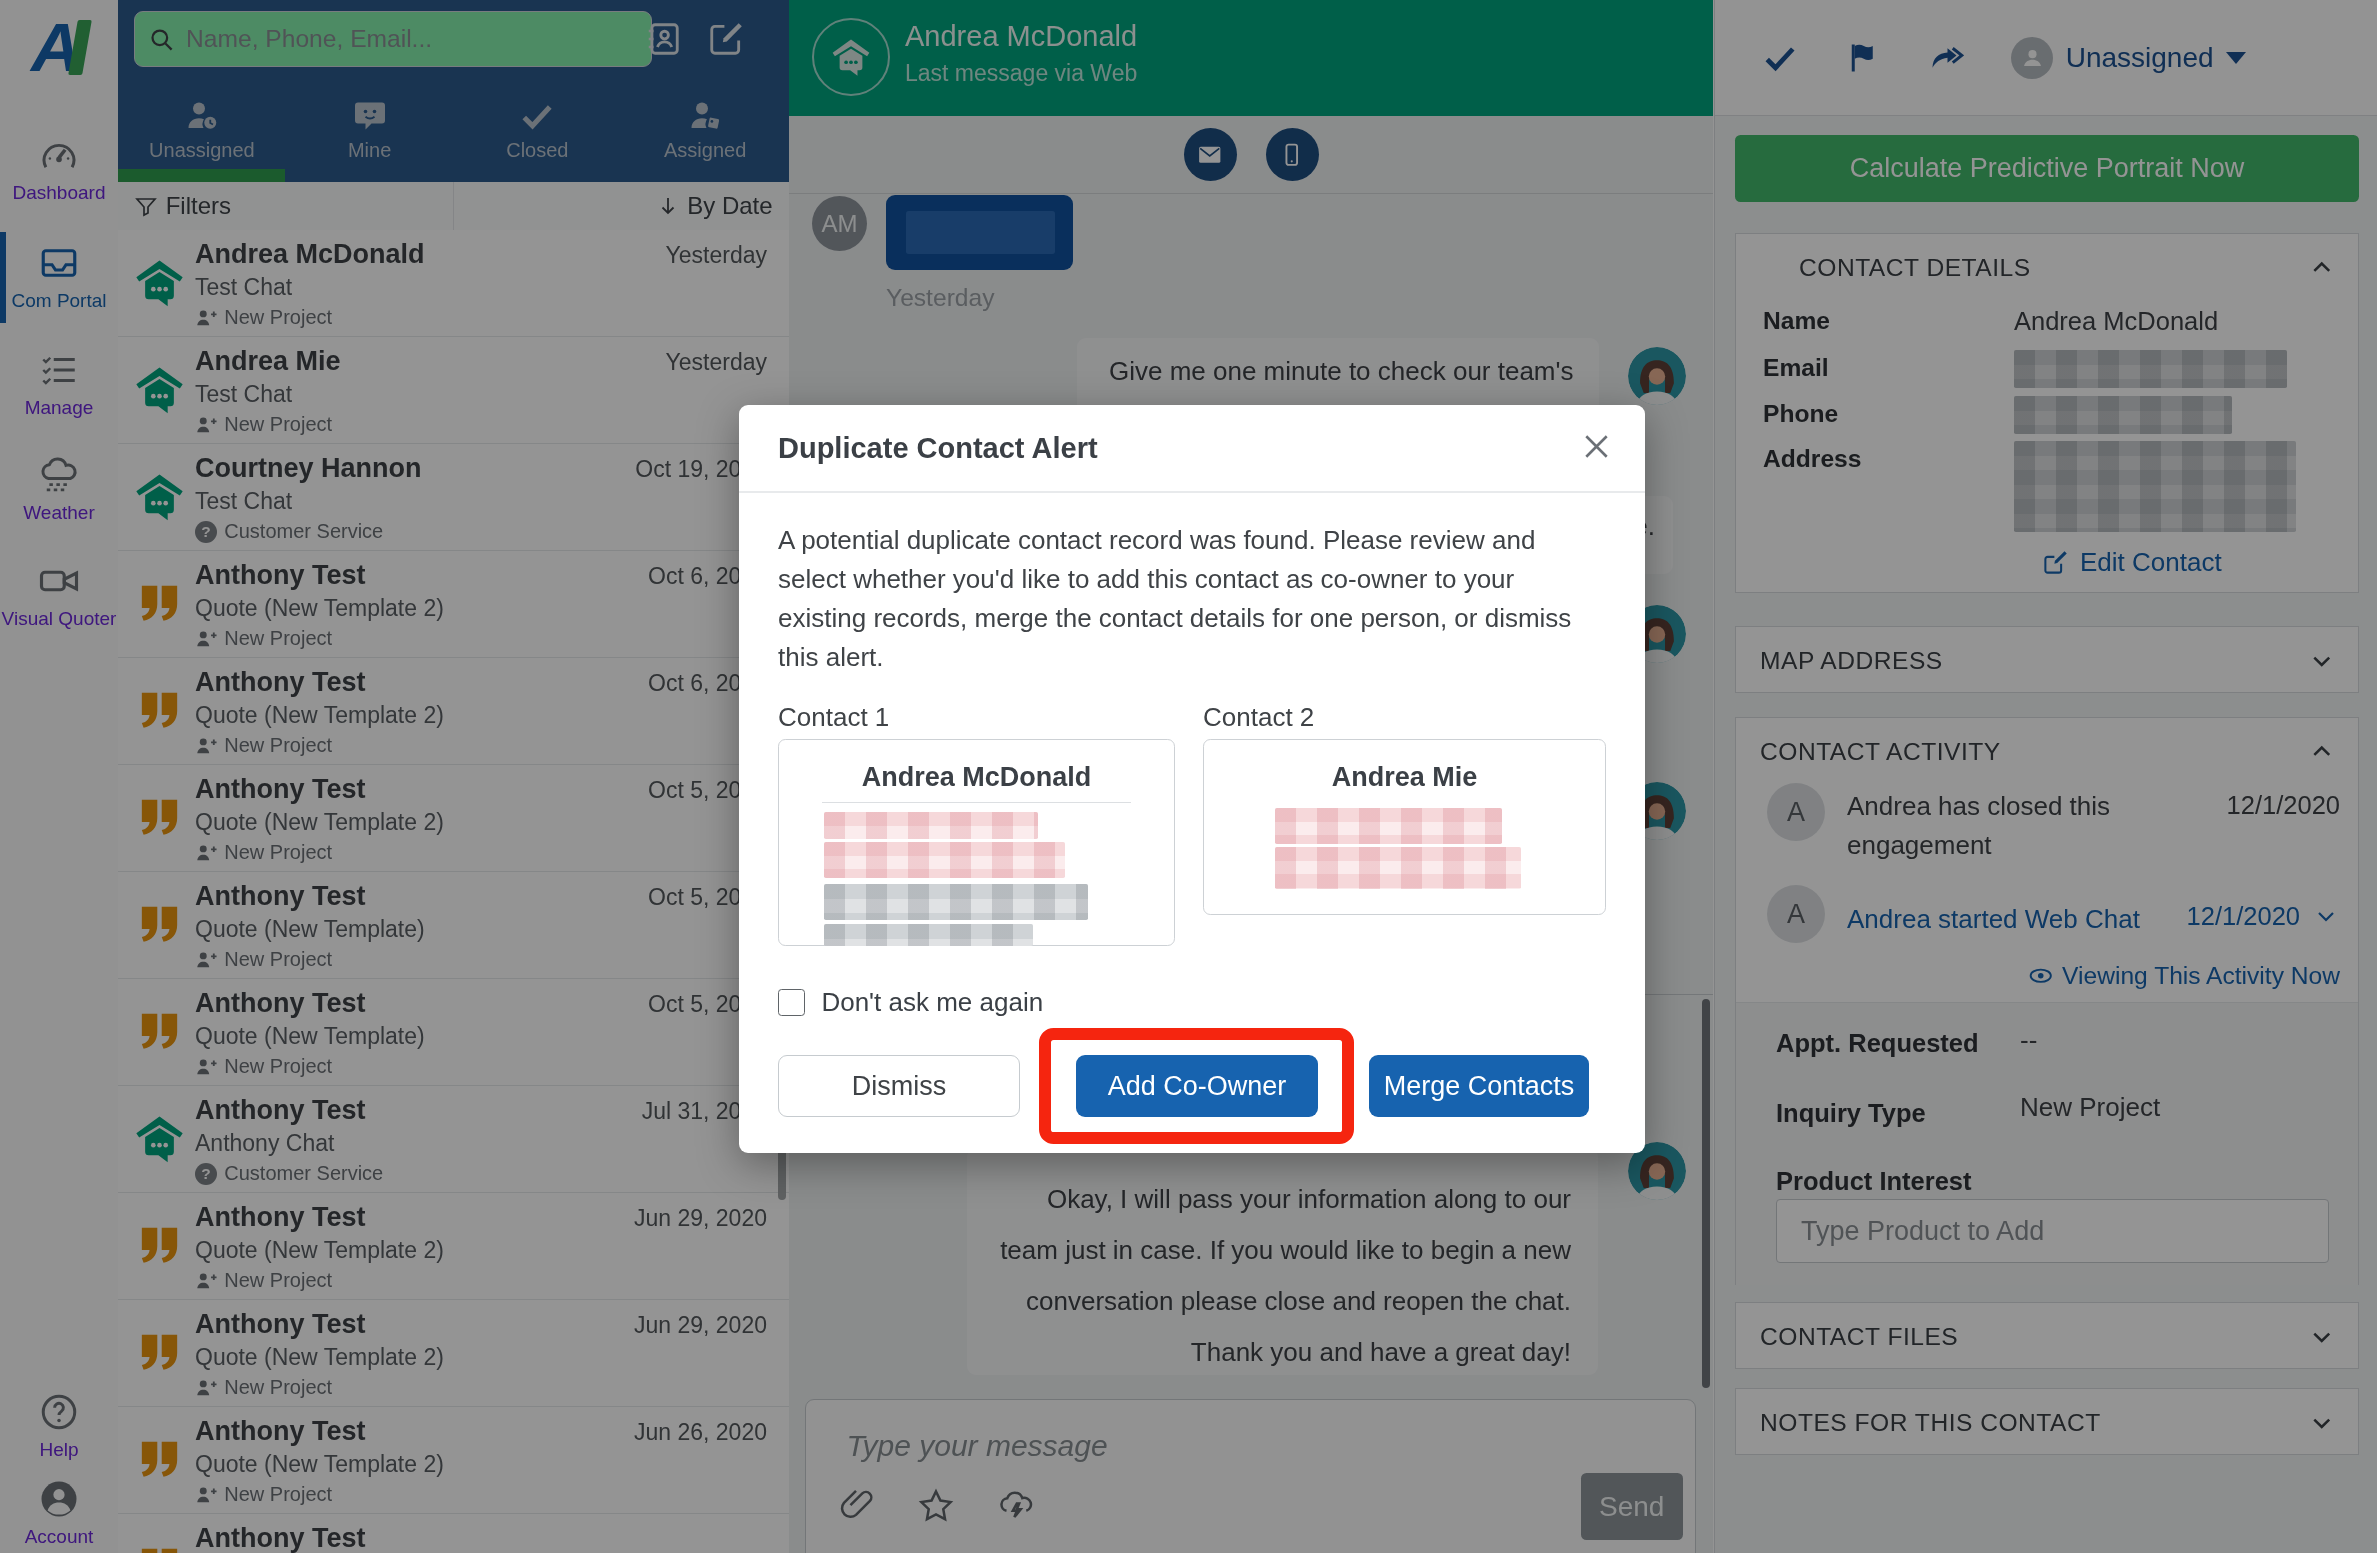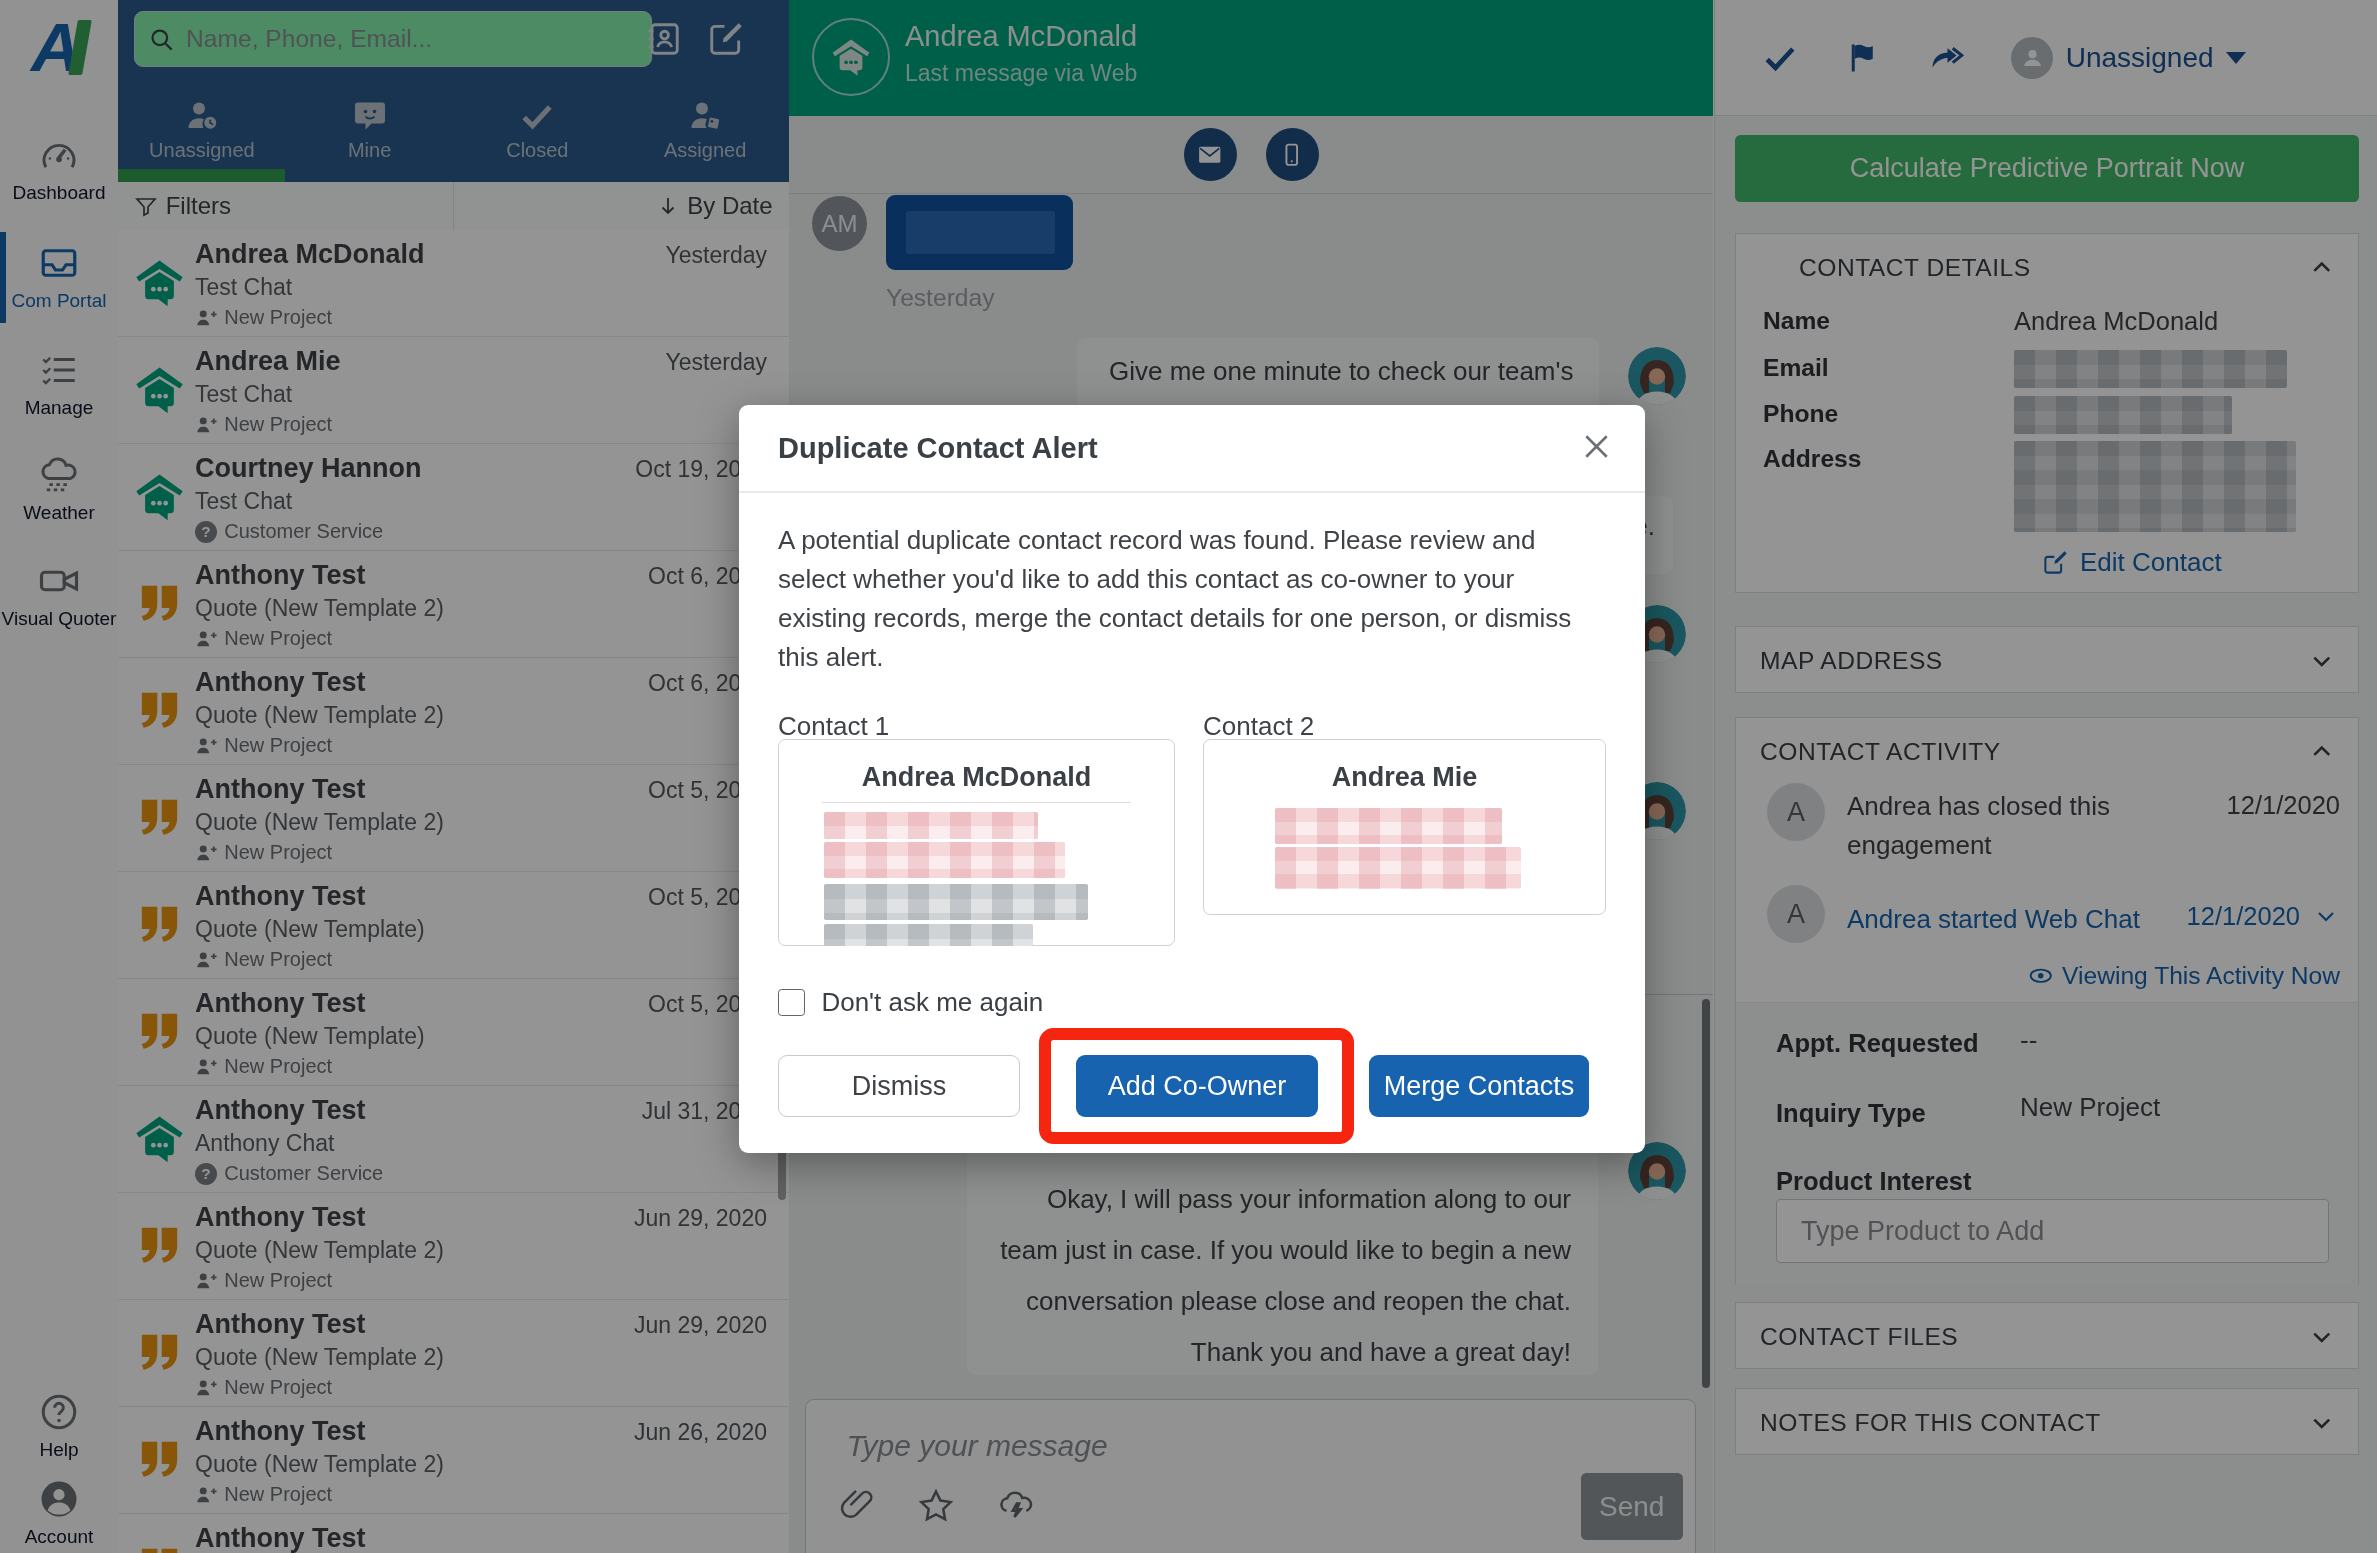--- a/index.html
+++ b/index.html
@@ -6,21 +6,21 @@
     font-family:"Liberation Sans","DejaVu Sans",sans-serif;background:#fff;}
   .screen{position:absolute;inset:0;width:2377px;height:1553px;overflow:hidden;}
 
   
   .sidebar{position:absolute;left:0;top:0;width:118px;height:1553px;background:#fbfcfc;border-right:0.9px solid #e2e4e6;}
   .logo{position:absolute;left:0;top:12.7px;width:118px;display:flex;justify-content:center;align-items:center;}
   .logo-a{color:#1763af;font-size:69px;font-weight:bold;font-style:italic;line-height:1;}
   .logo-bar{width:13.6px;height:55px;background:#3aa457;transform:skewX(-10deg);margin-left:-7.3px;border-radius:1.8px;}
   .side-item{position:absolute;left:0;width:118px;height:102px;display:flex;flex-direction:column;align-items:center;justify-content:center;gap:5.5px;color:#6b7076;}
   .side-item svg{width:42px;height:42px;}
-  .side-item .side-label{font-size:19px;color:#0f172a;}
+  .side-item .side-label{font-size:19px;color:#6d28d9;}
   .side-item.active{color:#1763af;}
   .side-item.active .side-label{color:#1763af;}
   .side-item.active::before{content:"";position:absolute;left:0;top:5.5px;bottom:5.5px;width:6.4px;background:#1763af;}
 
   
   .contacts{position:absolute;left:118px;top:0;width:671px;height:1553px;background:#fff;}
   .contacts-header{position:absolute;left:0;top:0;width:671px;height:182px;background:#2b5a8c;}
   .search-box{position:absolute;left:16.4px;top:11px;width:518px;height:56px;background:#86efac;border:1.8px solid #cfd6dd;border-radius:9px;display:flex;align-items:center;padding:0 12.7px;box-sizing:border-box;gap:9px;}
   .search-box svg{width:27px;height:27px;flex:none;}
   .search-box input{border:none;outline:none;font-size:24.6px;color:#3f4347;width:100%;font-family:inherit;background:transparent;}
@@ -116,21 +116,21 @@
   
   .dim{position:absolute;inset:0;background:rgba(0,0,0,.42);z-index:50;}
 
   
   .modal{position:absolute;left:739px;top:405px;width:906px;height:748px;background:#fff;border-radius:9px;z-index:60;box-shadow:0 11px 40px rgba(0,0,0,.35);}
   .modal-title{position:absolute;left:39px;top:27px;font-size:29px;font-weight:bold;color:#3b4046;}
   .modal-close{position:absolute;right:31px;top:24px;width:35px;height:35px;color:#6b7076;}
   .modal-close svg{width:35px;height:35px;}
   .modal-divider{position:absolute;left:0;top:86px;width:906px;height:1.8px;background:#e8eaec;}
   .modal-body{position:absolute;left:39px;top:116px;width:829px;font-size:26px;color:#3f4347;line-height:39px;}
-  .c-label{position:absolute;top:306px;font-size:26px;color:#3f4347;}
+  .c-label{position:absolute;top:297px;font-size:26px;color:#3f4347;}
   .c-card{position:absolute;top:334px;background:#fff;border:0.9px solid #cdd1d5;border-radius:7.3px;box-sizing:border-box;}
   .c-name{text-align:center;font-size:27px;font-weight:bold;color:#3b4046;margin-top:22px;}
   .c-hr{height:0.9px;background:#dcdfe2;margin:9px auto 0;}
   .redact-pink{background-color:#f6d8da;border-radius:1.8px;background-image:
       linear-gradient(90deg, rgba(214,120,130,.26) 50%, transparent 50%),
       linear-gradient(0deg, rgba(255,255,255,.5) 50%, transparent 50%);
     background-size:42px 42px,27px 27px;}
   .rblock{margin-left:45px;}
   .cb-row{position:absolute;left:39px;top:582px;display:flex;align-items:center;gap:16.4px;}
   .cb-box{width:27px;height:27px;border:1.8px solid #5f6468;border-radius:3.6px;box-sizing:border-box;background:#fff;}

